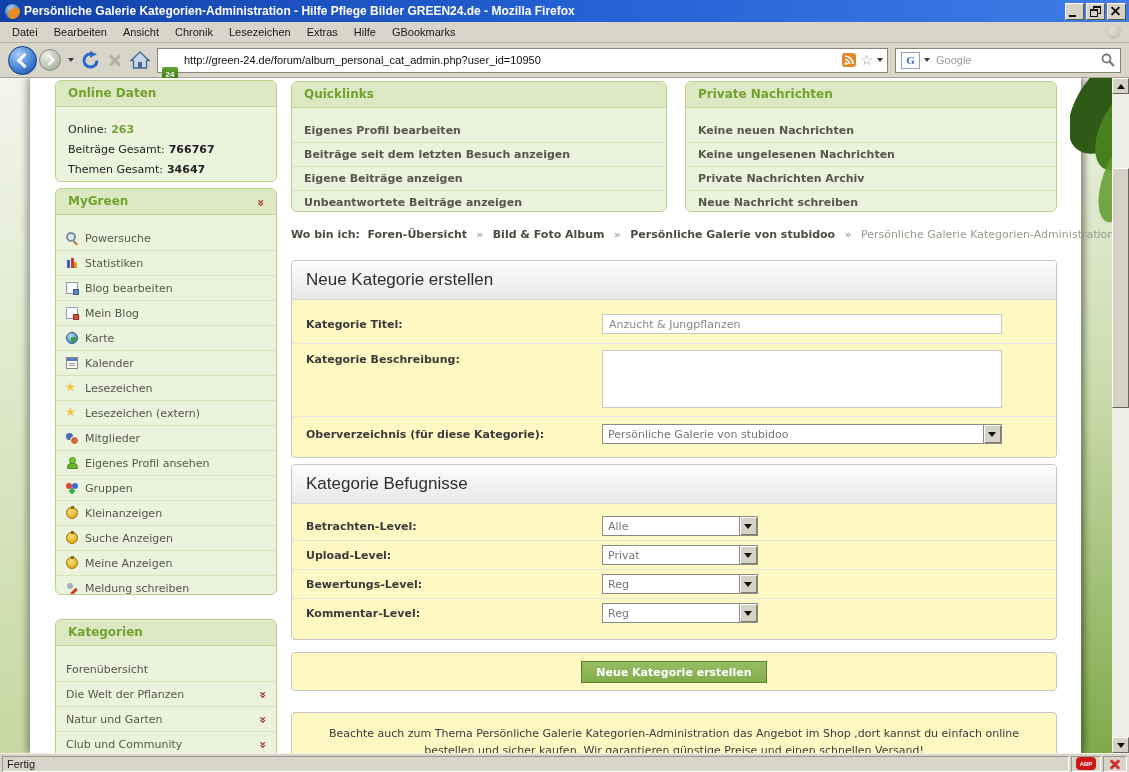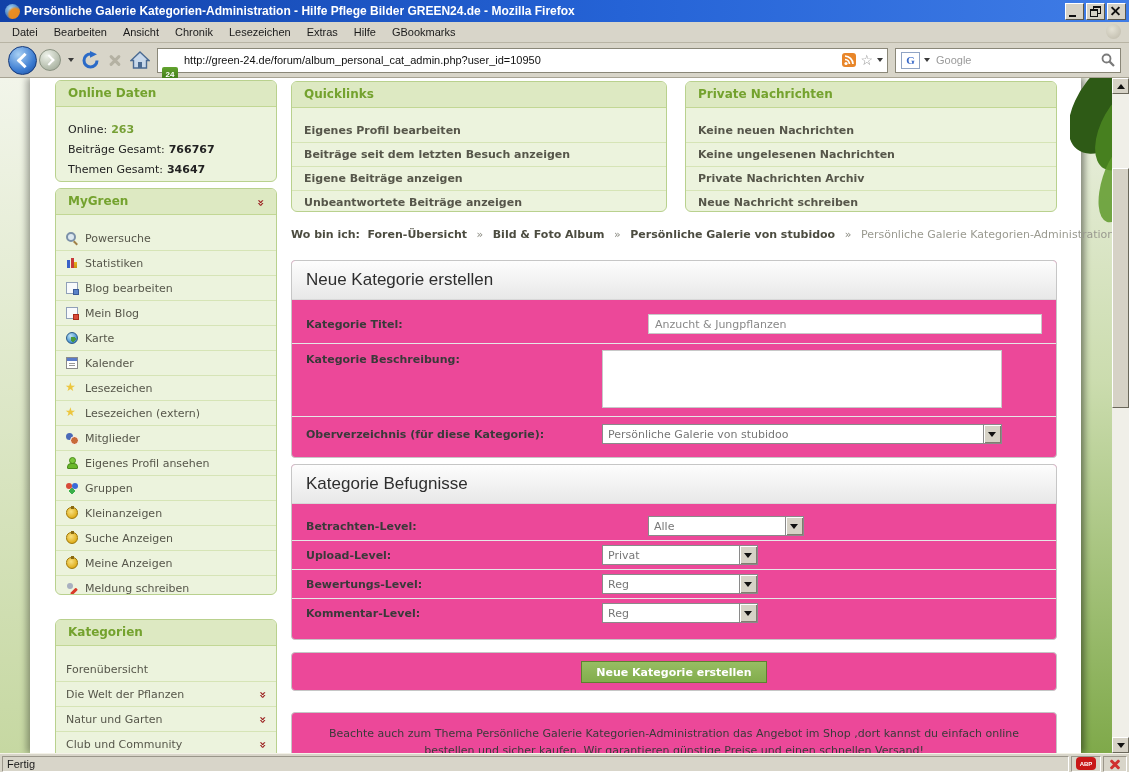--- a/index.html
+++ b/index.html
@@ -100,24 +100,24 @@
   .ic-write::before{content:"";position:absolute;left:1px;top:1px;width:6px;height:6px;border-radius:50%;background:#a8b0c0;}
   .ic-write::after{content:"";position:absolute;right:0;bottom:1px;width:8px;height:3px;background:#d83a2a;transform:rotate(-45deg);border-radius:1px;}
 
   
   .breadcrumb{position:absolute;left:291px;top:150px;width:766px;font-size:11px;color:#4c4c40;white-space:nowrap;}
   .breadcrumb b{font-weight:bold;}
   .bc-sep{color:#8a8a80;margin:0 6px;}
   .bc-last{color:#9a9a90;}
 
   
-  .wpanel{position:absolute;left:291px;width:766px;background:#ec4899;border:1px solid #c6c6c6;border-radius:4px;box-sizing:border-box;overflow:hidden;}
+  .wpanel{position:absolute;left:291px;width:766px;background:#fef9c3;border:1px solid #c6c6c6;border-radius:4px;box-sizing:border-box;overflow:hidden;}
   .wp-head{height:38px;line-height:38px;padding:0 14px;font-size:17px;color:#2e2e2e;background:linear-gradient(#fdfdfd,#e8e8e8);border-bottom:1px solid #d8d8d8;font-family:"Liberation Sans",sans-serif;}
   .frow{display:flex;align-items:center;padding:0 14px;border-top:1px solid #e6e6e6;}
-  .frow.first{border-top:none;gap:46px;}
+  .frow.first{border-top:none;}
   .flabel{width:296px;font-weight:bold;font-size:11px;color:#3a3a3a;flex:none;}
   .field{width:400px;height:20px;border:1px solid #c8c8c8;color:#888;font-size:11px;padding:0 6px;box-sizing:border-box;font-family:"DejaVu Sans",sans-serif;background:#fff;outline:none;}
   .area{width:400px;height:58px;border:1px solid #c8c8c8;resize:none;box-sizing:border-box;outline:none;background:#fff;}
   .xsel{height:20px;border:1px solid #8a8a8a;background:#fff;display:flex;align-items:stretch;box-sizing:border-box;}
   .xsel-txt{flex:1;font-size:11px;color:#777;padding:3px 5px 0;overflow:hidden;white-space:nowrap;}
   .xsel-btn{width:17px;background:#d6d2c6;border-left:1px solid #8a8a8a;position:relative;box-shadow:inset 1px 1px 0 #fff,inset -1px -1px 0 #807d70;}
   .xsel-btn::before{content:"";position:absolute;left:4px;top:7px;border-left:4px solid transparent;border-right:4px solid transparent;border-top:5px solid #111;}
   .w400{width:400px;} .w140{width:156px;}
   .green-btn{display:block;margin:8px auto;height:22px;padding:0 14px;background:linear-gradient(#97bd63,#82ad4c);border:1px solid #5e8030;color:#fff;font-weight:bold;font-size:11px;font-family:"DejaVu Sans",sans-serif;cursor:pointer;}
   .shop-note{padding:12px 30px 0;text-align:center;font-size:11px;color:#3a3a3a;line-height:1.55;}

